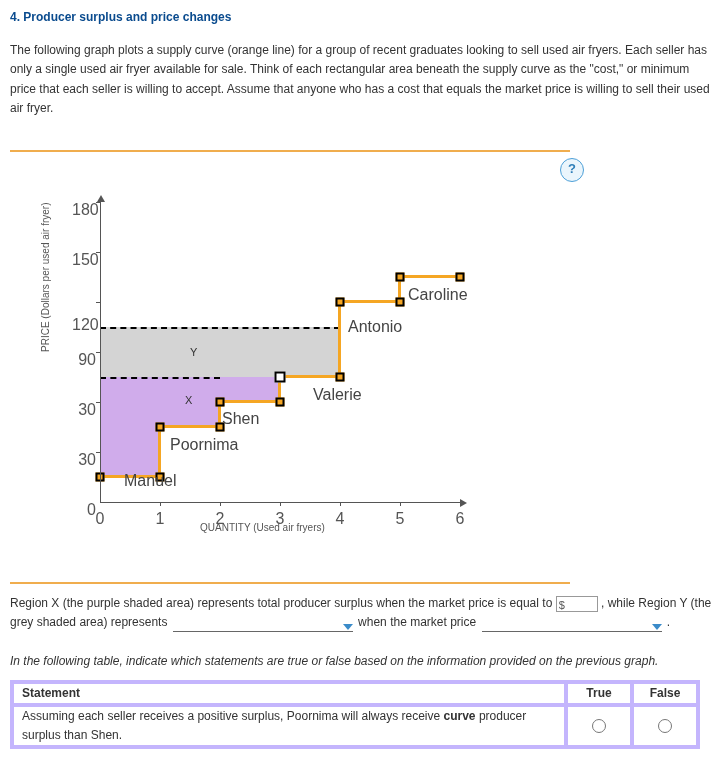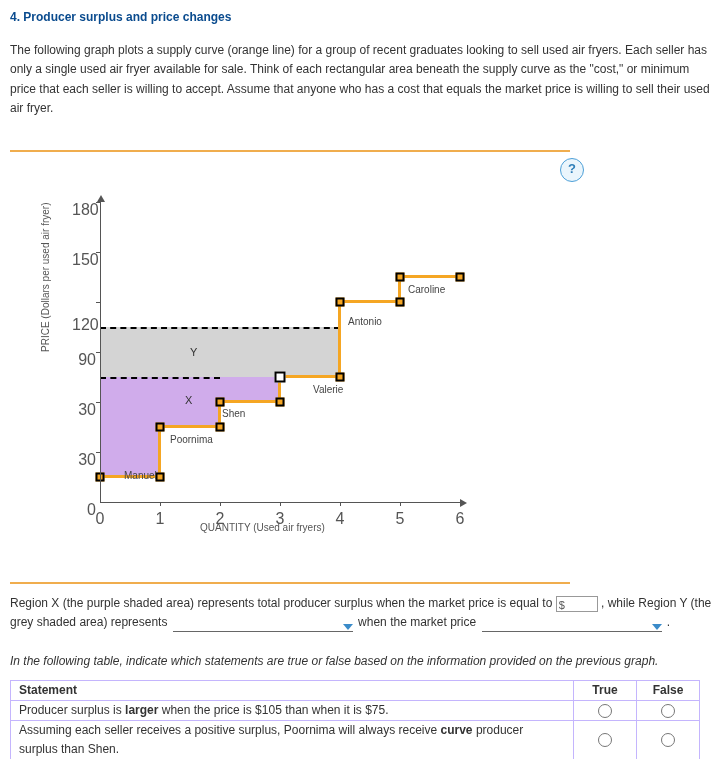--- a/index.html
+++ b/index.html
@@ -123,21 +123,21 @@
     box-sizing: border-box;
     transform: translate(-50%, -50%);
   }
   .drag-handle::before, .drag-handle::after {
     content: "";
     position: absolute;
     background: #000;
   }
   .series-label {
     position: absolute;
-    font-size: 10px;
+    font-size: 16px;
     color: #444;
     white-space: nowrap;
   }
   .region-label {
     position: absolute;
     font-size: 11px;
     color: #333;
   }
   
   .body-text { margin: 6px 0; }
@@ -183,21 +183,21 @@
   .instruction {
     font-style: italic;
     color: #333;
     margin: 20px 0 8px 0;
   }
   table.tf {
     border-collapse: collapse;
     width: 690px;
   }
   table.tf th, table.tf td {
-    border: 1px solid #c4b5fd;
+    border: 4px solid #c4b5fd;
     padding: 0 8px;
     font-size: 12px;
     text-align: left;
   }
   table.tf th { font-weight: bold; }
   table.tf th.c, table.tf td.c { text-align: center; width: 46px; }
   .radio {
     display: inline-block;
     width: 12px;
     height: 12px;
@@ -322,26 +322,19 @@
 
 <table class="tf">
   <tbody>
       <tr>
     <th>Statement</th>
     <th class="c">True</th>
     <th class="c">False</th>
   </tr>
   <tr>
     <td>
-      <span>Producer surplus is </span><b>larger</b><span> when the price is $105 than when it is $75.</span>
-    </td>
-    <td class="c"><span class="radio"></span></td>
-    <td class="c"><span class="radio"></span></td>
-  </tr>
-  <tr>
-    <td>
       <span>Assuming each seller receives a positive surplus, Poornima will always receive </span><b>curve</b><span> producer surplus than Shen.</span>
     </td>
     <td class="c"><span class="radio"></span></td>
     <td class="c"><span class="radio"></span></td>
   </tr>
 </tbody>
   </table>
 
 </body></html>

